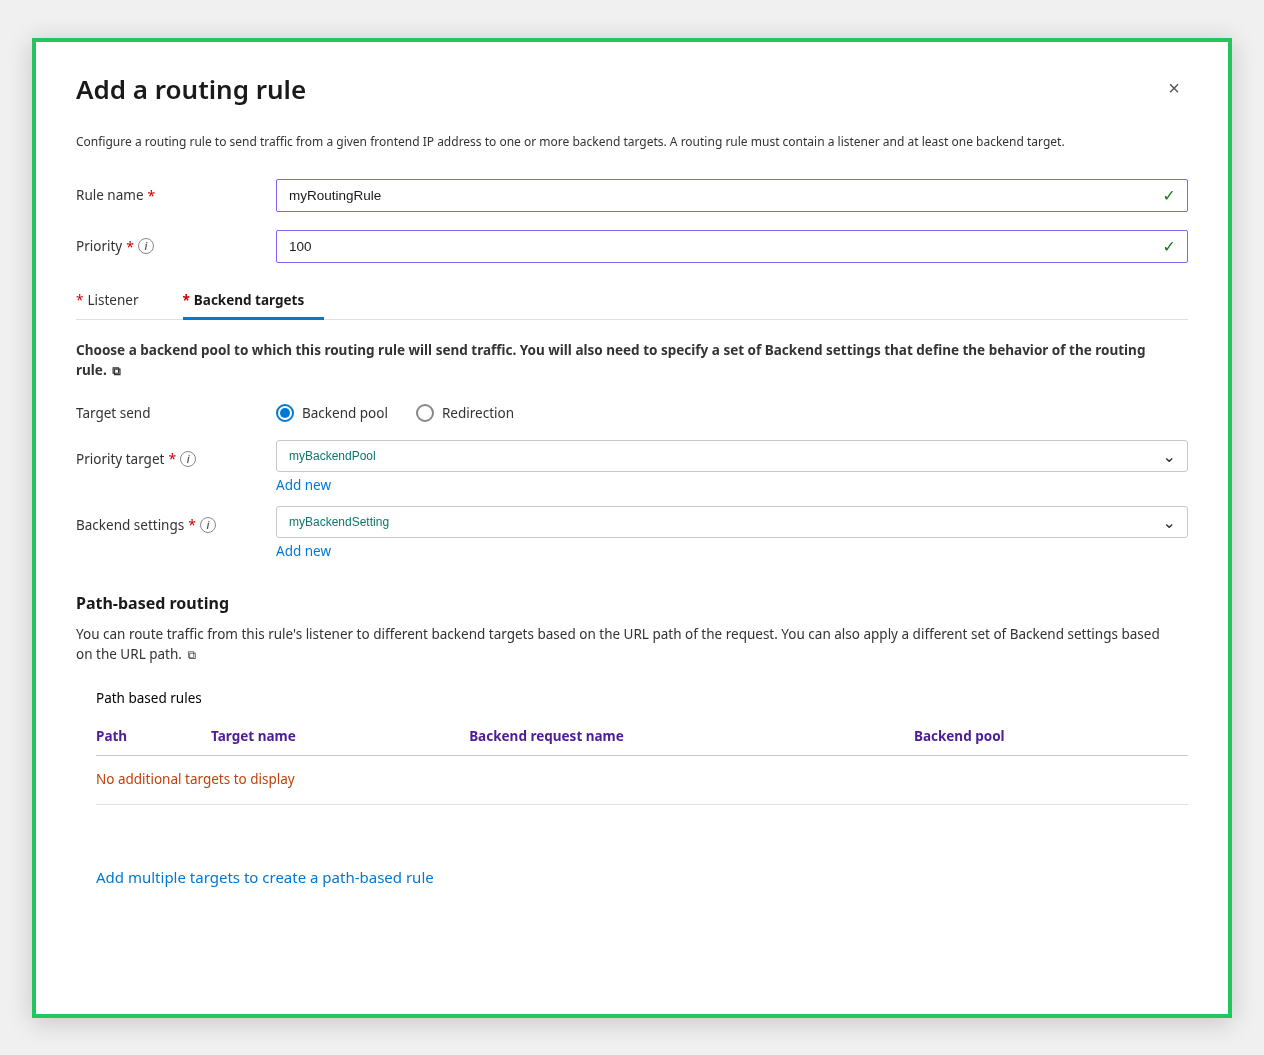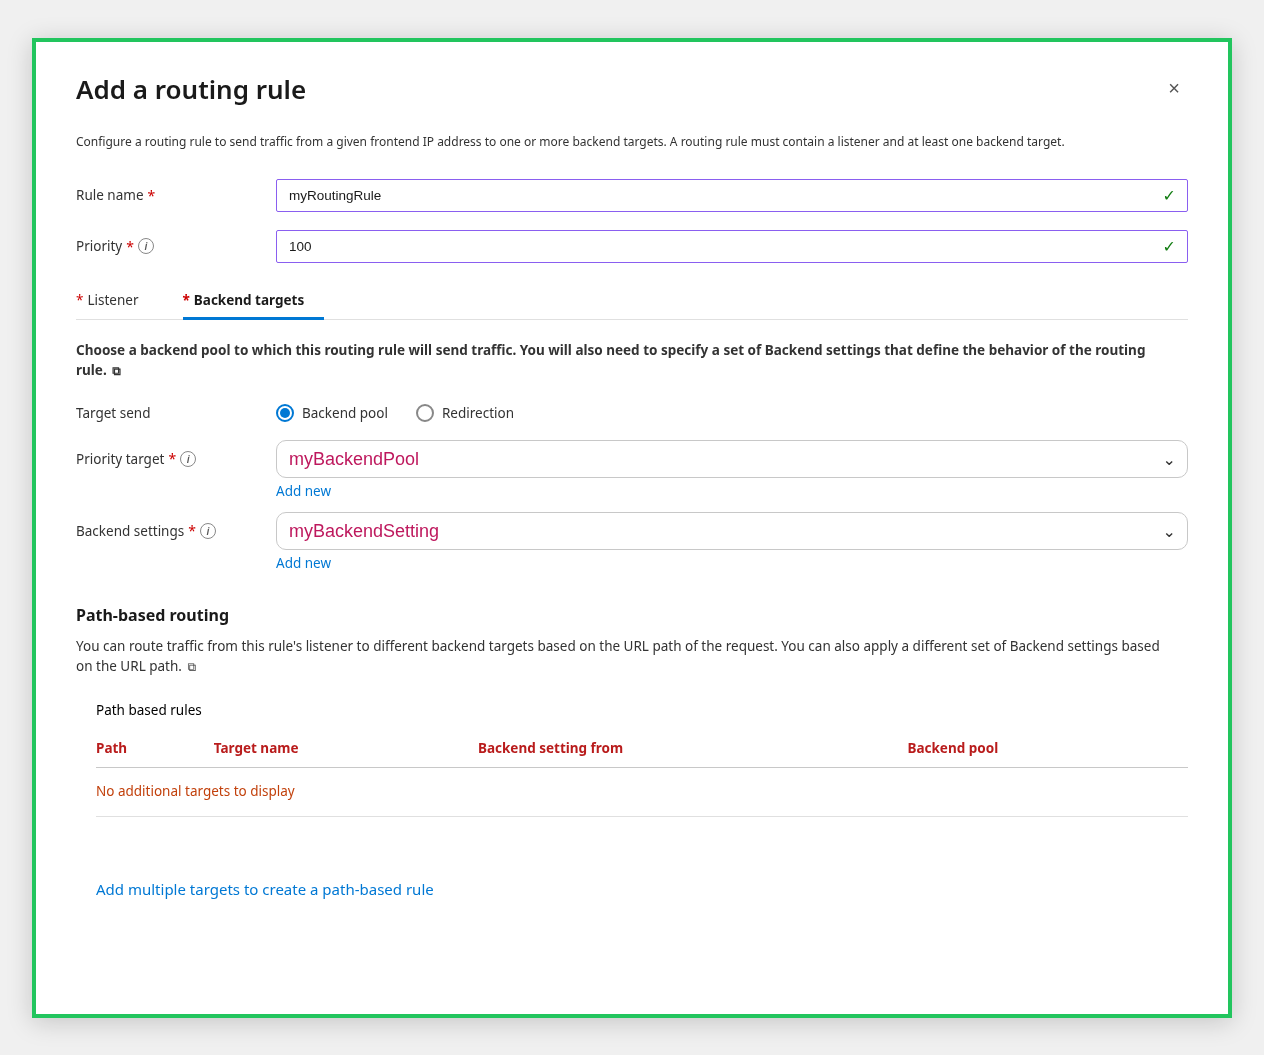--- a/index.html
+++ b/index.html
@@ -200,24 +200,24 @@
     .radio-circle.unselected {
       border-color: #888;
     }
     .dropdown-wrap {
       position: relative;
       flex: 1;
     }
     .dropdown-input {
       width: 100%;
       border: 1px solid #c8c8c8;
-      border-radius: 10px;
+      border-radius: 3px;
       padding: 8px 38px 8px 12px;
-      font-size: 18px;
-      color: #be185d;
+      font-size: 12px;
+      color: #0f766e;
       background: #fff;
       cursor: pointer;
       appearance: none;
     }
     .dropdown-arrow {
       position: absolute;
       right: 12px;
       top: 50%;
       transform: translateY(-50%);
       color: #333;
@@ -276,21 +276,21 @@
       width: 100%;
       border-collapse: collapse;
     }
     .path-table thead tr {
       border-bottom: 1px solid #c8c8c8;
     }
     .path-table th {
       text-align: left;
       font-size: 13.5px;
       font-weight: 700;
-      color: #b91c1c;
+      color: #4c1d95;
       padding: 8px 12px 10px 0;
     }
     .path-table td {
       font-size: 13.5px;
       color: #c2410c;
       padding: 14px 0;
     }
     .empty-row td {
       border-bottom: 1px solid #e0e0e0;
       padding-bottom: 16px;
@@ -415,21 +415,21 @@
     </p>
 
     <div class="path-rules-section">
       <p class="path-rules-label">Path based rules</p>
 
       <table class="path-table">
         <thead>
           <tr>
             <th>Path</th>
             <th>Target name</th>
-            <th>Backend setting from</th>
+            <th>Backend request name</th>
             <th>Backend pool</th>
           </tr>
         </thead>
         <tbody>
           <tr class="empty-row">
             <td colspan="4">No additional targets to display</td>
           </tr>
         </tbody>
       </table>
 

